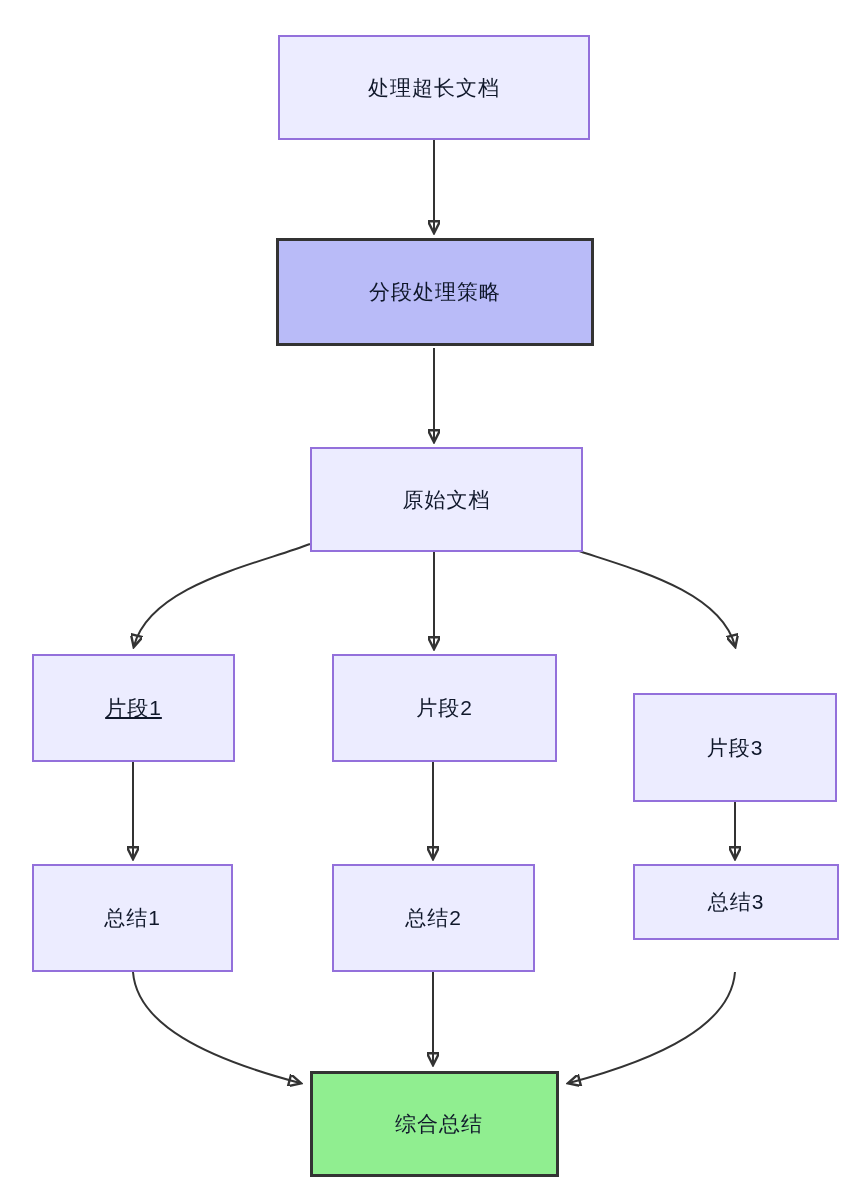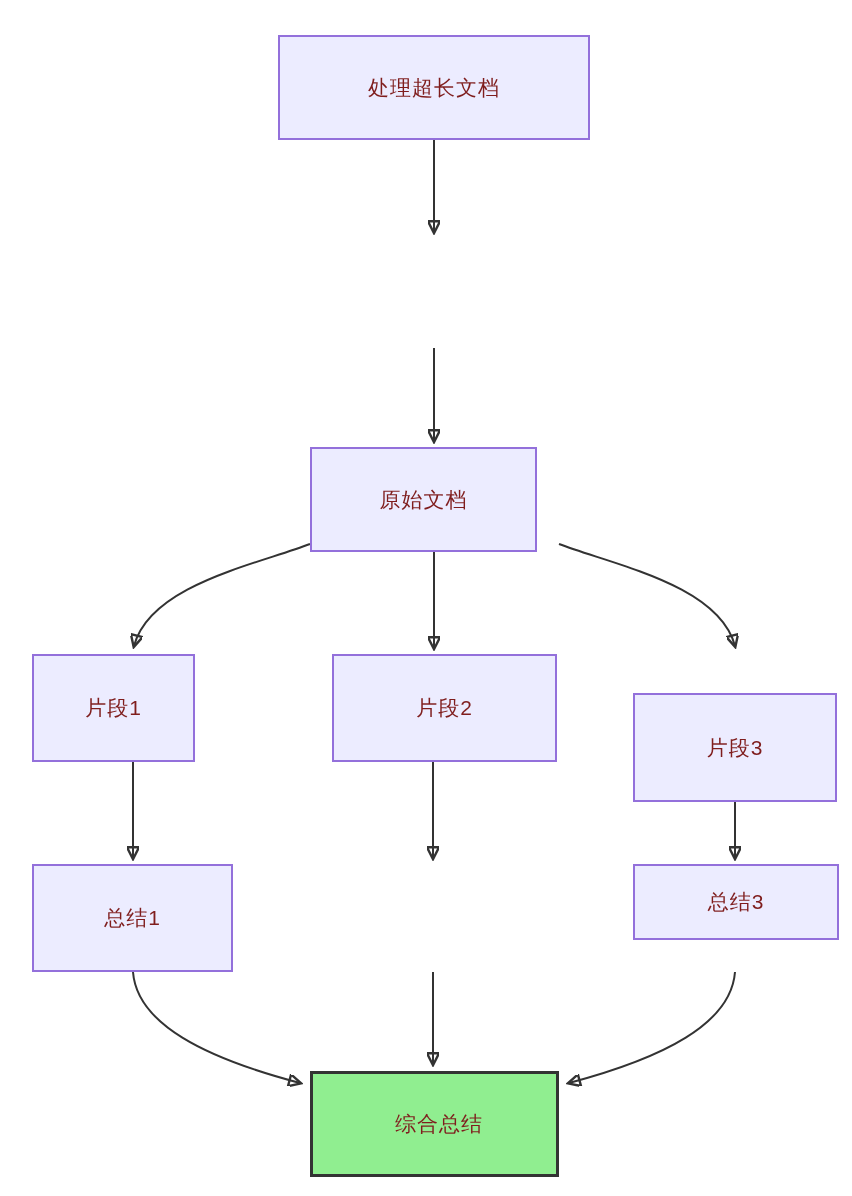--- a/index.html
+++ b/index.html
@@ -26,37 +26,37 @@
     stroke-width: 2px;
   }
   .node {
     position: absolute;
     display: flex;
     align-items: center;
     justify-content: center;
     text-align: center;
     font-size: 21px;
     letter-spacing: 1px;
-    color: #7f1d1d;
+    color: #0f172a;
     background: #ECECFF;
     border: 2px solid #9370DB;
   }
   .node.highlight {
     background: #B9BBF8;
     border: 3px solid #333333;
   }
   .node.success {
     background: #90EE90;
     border: 3px solid #333333;
   }
   
   #n-doc      { left: 278px; top: 35px;   width: 312px; height: 105px; }
   #n-strategy { left: 276px; top: 238px;  width: 318px; height: 108px; }
-  #n-original { left: 310px; top: 447px;  width: 227px; height: 105px; }
-  #n-frag1    { left: 32px;  top: 654px;  width: 163px; height: 108px; }
+  #n-original { left: 310px; top: 447px;  width: 273px; height: 105px; }
+  #n-frag1    { left: 32px;  top: 654px;  width: 203px; height: 108px; text-decoration: underline; }
   #n-frag2    { left: 332px; top: 654px;  width: 225px; height: 108px; }
   #n-frag3    { left: 633px; top: 653px;  width: 204px; height: 109px; margin-top: 40px; }
   #n-sum1     { left: 32px;  top: 864px;  width: 201px; height: 108px; }
   #n-sum2     { left: 332px; top: 864px;  width: 203px; height: 108px; }
   #n-sum3     { left: 633px; top: 864px;  width: 206px; height: 76px; }
   #n-final    { left: 310px; top: 1071px; width: 249px; height: 106px; padding-left: 9px; }
 </style>
 </head>
 <body>
 
@@ -76,29 +76,31 @@
     <path d="M133,762 V858" marker-end="url(#arrow)"></path>
     <path d="M433,762 V858" marker-end="url(#arrow)"></path>
     <path d="M735,762 V858" marker-end="url(#arrow)"></path>
     <path d="M133,972 C137,1024 205,1058 300,1083" marker-end="url(#arrow)"></path>
     <path d="M433,972 V1064" marker-end="url(#arrow)"></path>
     <path d="M735,972 C731,1024 663,1058 569,1083" marker-end="url(#arrow)"></path>
   </svg>
 
   <div class="node" id="n-doc">处理超长文档</div>
 
+  <div class="node highlight" id="n-strategy">分段处理策略</div>
 
   <div class="node" id="n-original">原始文档</div>
 
   <div class="node" id="n-frag1">片段1</div>
 
   <div class="node" id="n-frag2">片段2</div>
 
   <div class="node" id="n-frag3">片段3</div>
 
   <div class="node" id="n-sum1">总结1</div>
 
+  <div class="node" id="n-sum2">总结2</div>
 
   <div class="node" id="n-sum3">总结3</div>
 
   <div class="node success" id="n-final">综合总结</div>
 
 </div>
 
 </body></html>

